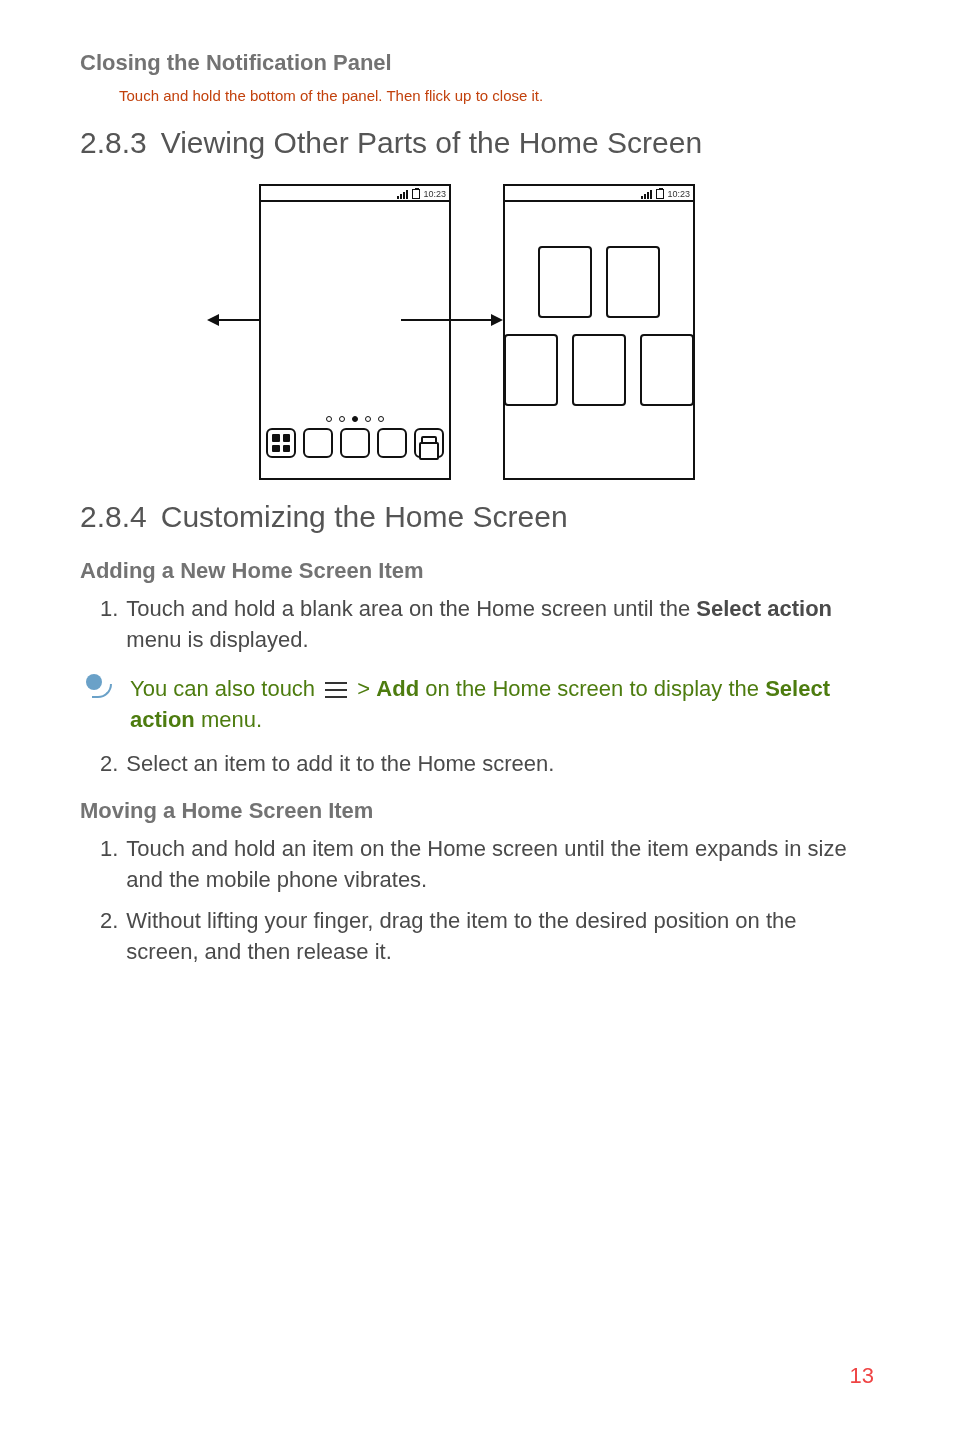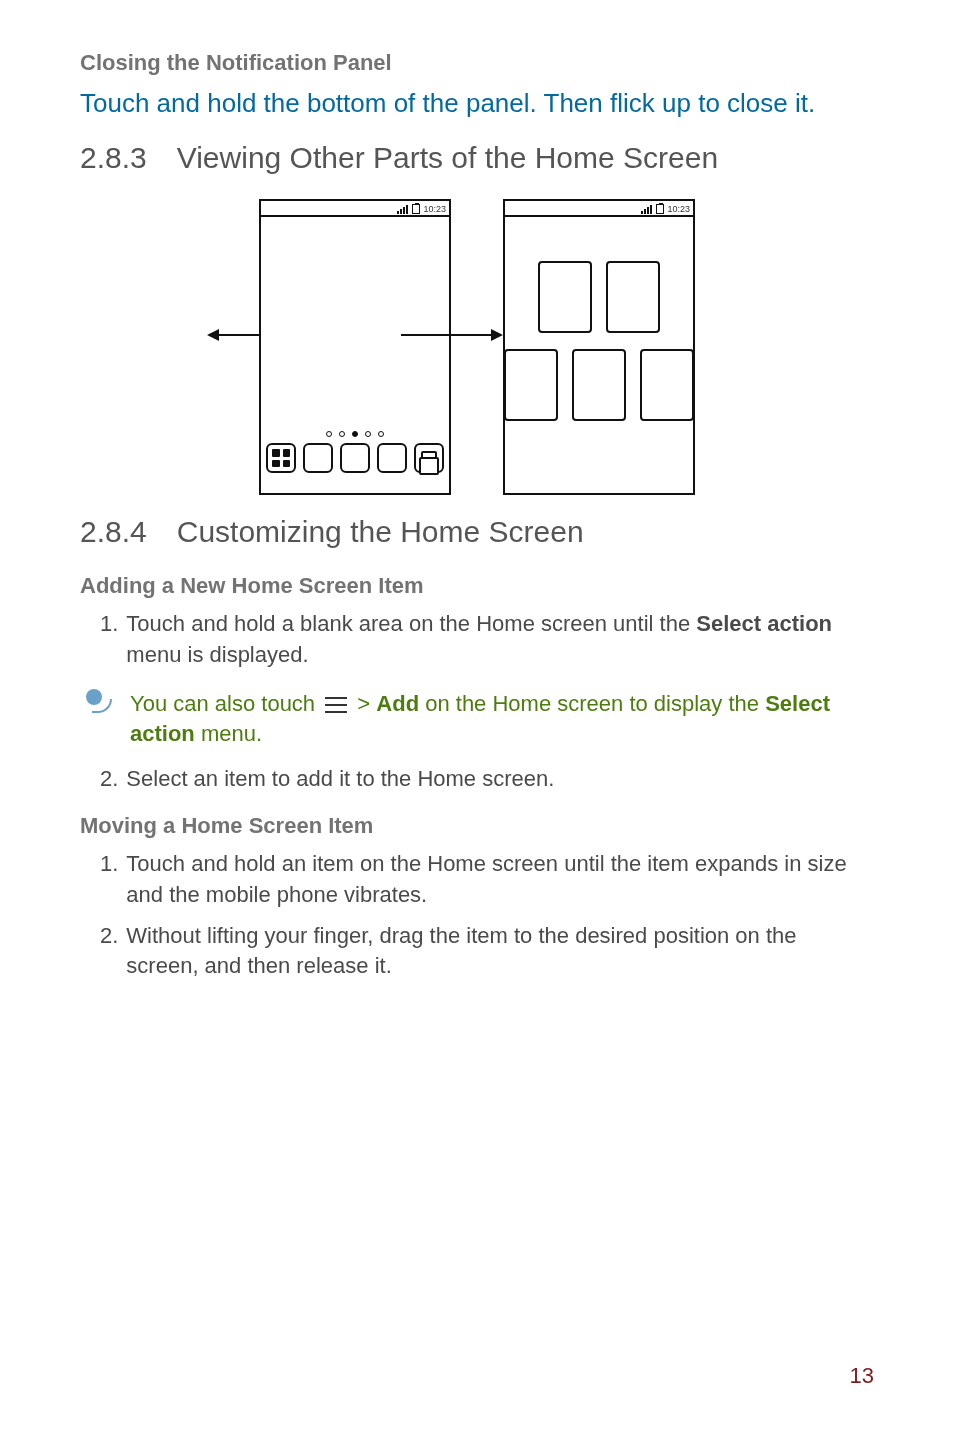--- a/index.html
+++ b/index.html
@@ -1,21 +1,21 @@
 <!DOCTYPE html>
 <html><head>
 <meta charset="utf-8">
 <style>
   * { box-sizing: border-box; margin: 0; padding: 0; }
   html, body { width: 954px; height: 1429px; background: #fff; }
   body { font-family: Arial, Helvetica, sans-serif; color: #333; padding: 50px 80px 40px 80px; position: relative; }
   .h4 { font-weight: bold; font-size: 22px; margin-bottom: 10px; color: #737373; }
-  .para { font-size: 26px; color: #0369a1; line-height: 1.35; margin-bottom: 18px; }
+  .para { font-size: 15px; color: #c2410c; line-height: 1.35; margin-bottom: 18px; margin-left: 39px; }
   .h2 { font-size: 30px; color: #555; margin-top: 20px; margin-bottom: 24px; font-weight: normal; }
-  .h2 span.num { display: inline-block; margin-right: 30px; }
+  .h2 span.num { display: inline-block; margin-right: 14px; }
   .figures { display: flex; justify-content: center; gap: 52px; margin: 10px 0 18px 0; }
   .fig-col { display: flex; flex-direction: column; align-items: center; }
   .phone {
     width: 192px; height: 296px; border: 2px solid #111; background: #fff; position: relative;
   }
   .statusbar { height: 16px; border-bottom: 2px solid #111; position: relative; }
   .status-right { position: absolute; right: 3px; top: 0; font-size: 10px; line-height: 16px; display: flex; align-items: center; gap: 3px; }
   .sig-icon { width: 12px; height: 10px; position: relative; }
   .sig-icon span { position: absolute; bottom: 0; width: 2px; background: #111; }
   .sig-icon span:nth-child(1){left:0;height:3px;}
@@ -67,21 +67,21 @@
   .menu-icon-inline { display:inline-block; width: 22px; height: 16px; border-top:2px solid #333; position:relative; vertical-align: -2px; margin: 0 4px; }
   .menu-icon-inline::before, .menu-icon-inline::after { content:""; position:absolute; left:0; width:22px; height:2px; background:#333; }
   .menu-icon-inline::before { top:5px; }
   .menu-icon-inline::after { top:12px; }
 
   .stack-inline { display:inline-block; width:20px; height:16px; position:relative; vertical-align:-3px; margin: 0 3px; }
   .stack-inline .a { position:absolute; left:4px; top:0; width:14px; height:12px; border:2px solid #333; border-radius:2px; background:#fff; }
   .stack-inline .b { position:absolute; left:0; top:4px; width:14px; height:12px; border:2px solid #333; border-radius:2px; background:#fff; }
 
   b { font-weight: bold; }
-  .pagenum { position:absolute; bottom:40px; right:80px; font-size:22px; color:#7f1d1d; }
+  .pagenum { position:absolute; bottom:40px; right:80px; font-size:22px; color:#ef4444; }
 </style>
 </head>
 <body>
 
 <div class="h4">Closing the Notification Panel</div>
 <div class="para">Touch and hold the bottom of the panel. Then flick up to close it.</div>
 
 <div class="h2">
   <span class="num">2.8.3</span><span>Viewing Other Parts of the Home Screen</span>
 </div>

